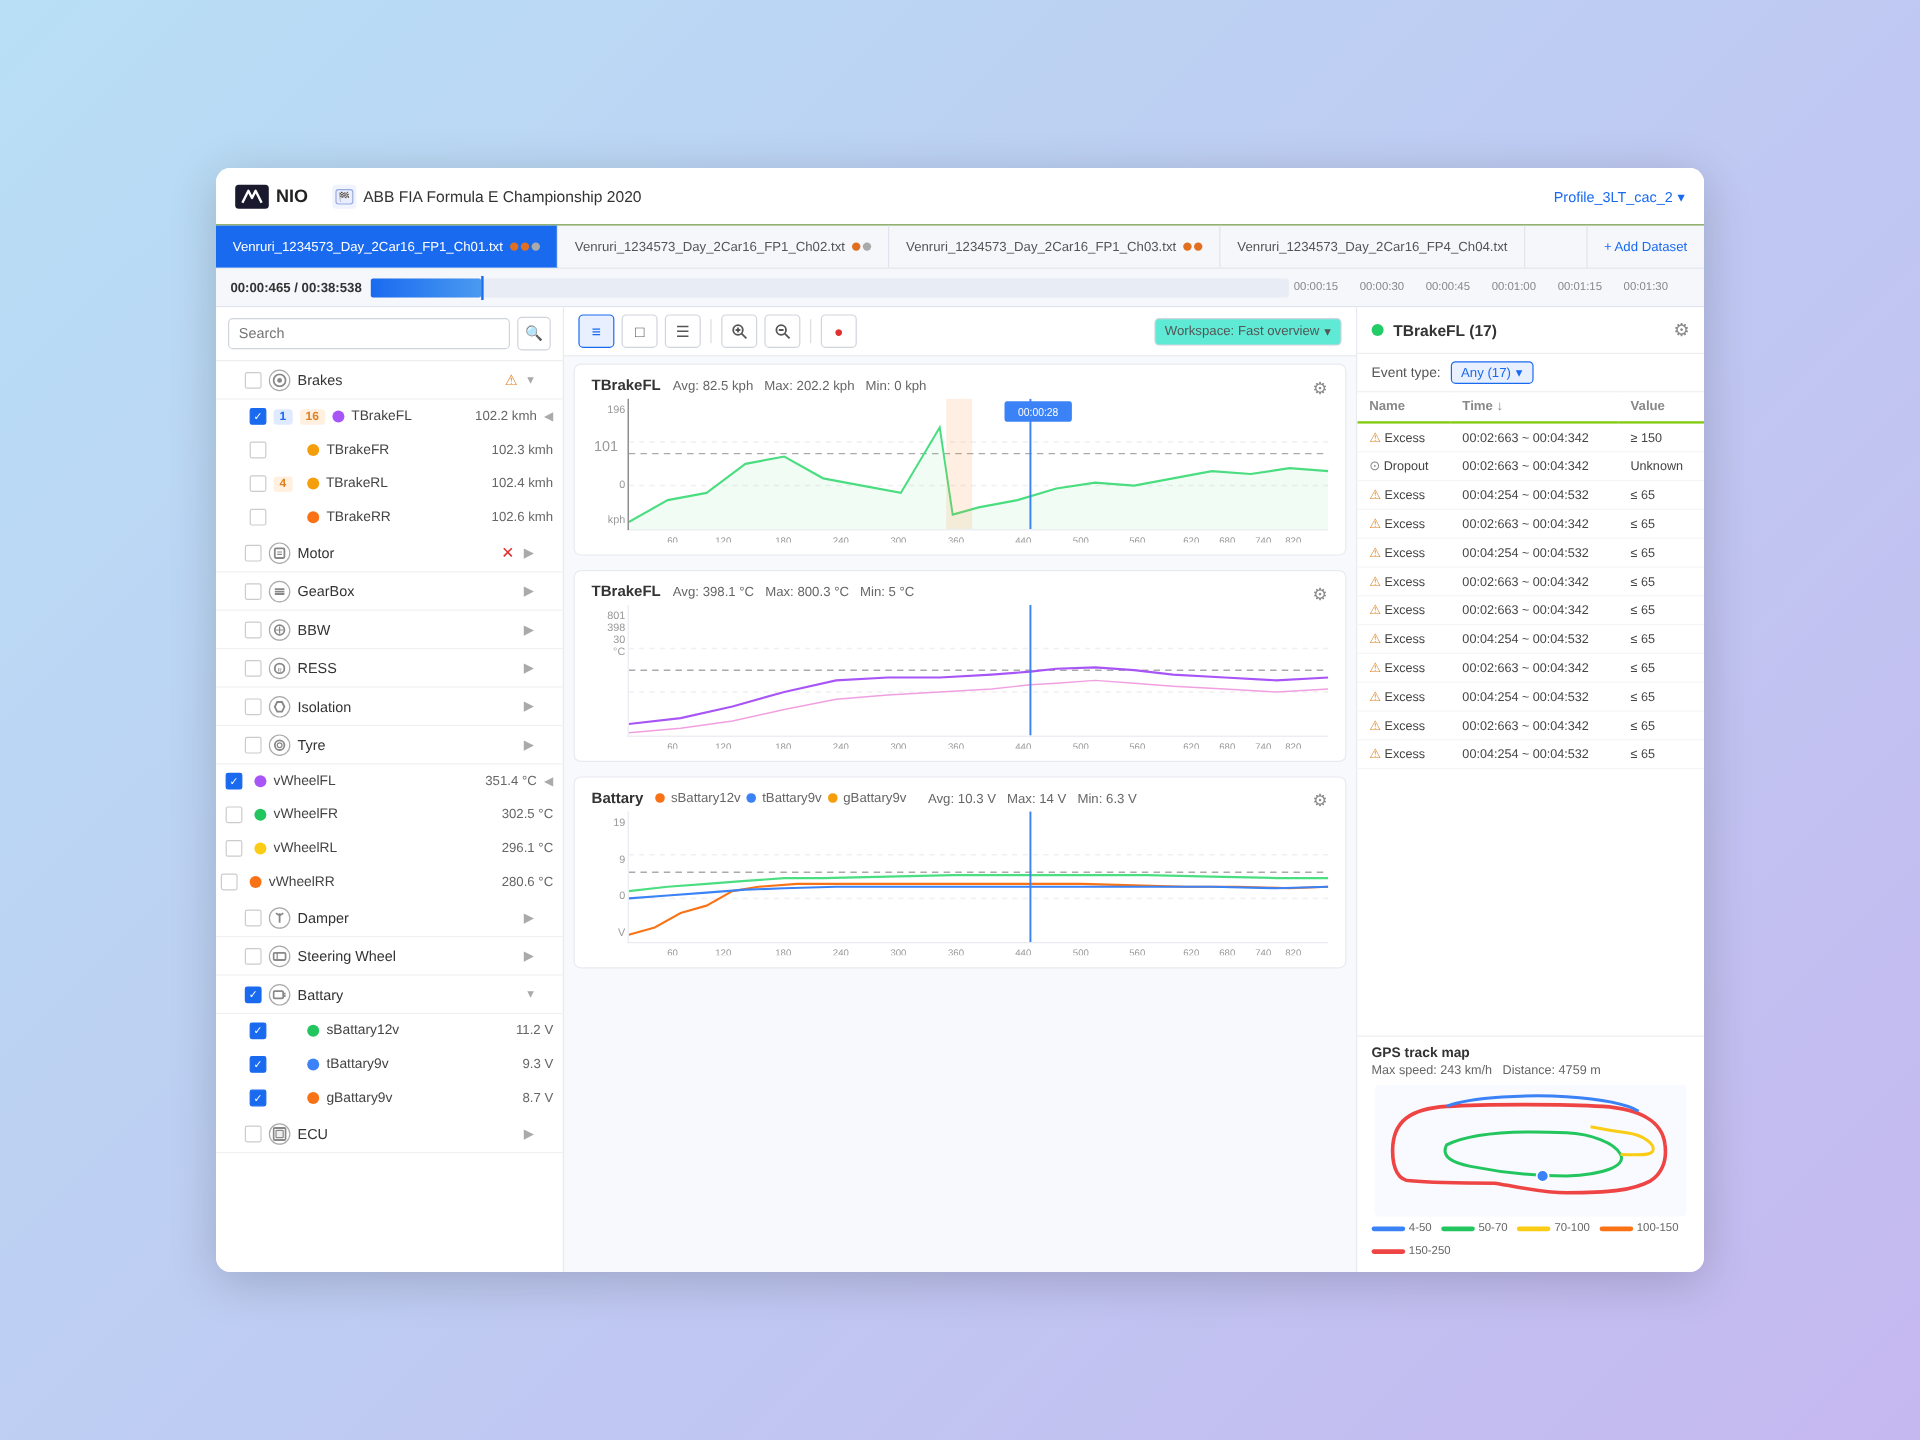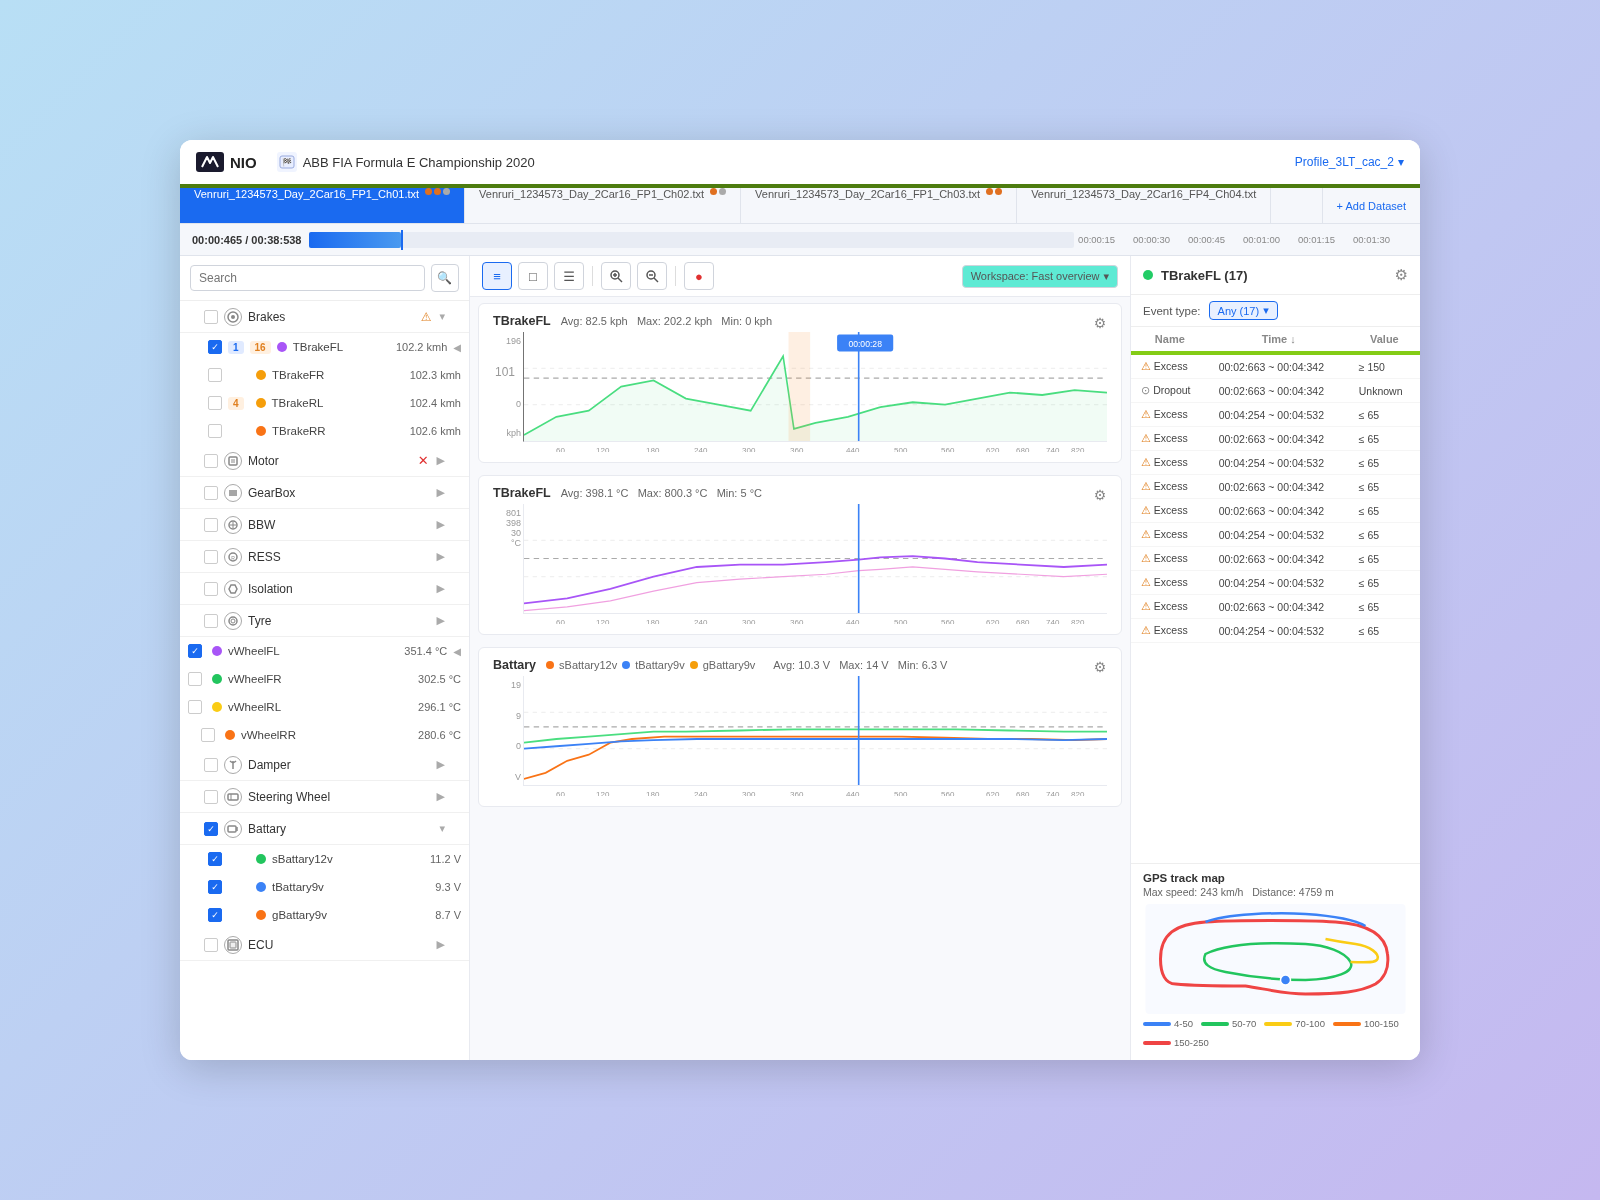--- a/index.html
+++ b/index.html
@@ -19,21 +19,21 @@
       border-radius: 12px;
       box-shadow: 0 8px 40px rgba(0,0,0,0.18);
       display: flex;
       flex-direction: column;
       overflow: hidden;
     }
     
     .app-header {
       height: 48px;
       background: #fff;
-      border-bottom: 4px solid #4d7c0f;
+      border-bottom: 1px solid #4d7c0f;
       display: flex;
       align-items: center;
       padding: 16px 16px;
       gap: 12px;
     }
     .nio-logo {
       display: flex; align-items: center; gap: 6px;
       font-weight: 700; font-size: 15px; color: #222;
     }
     .nio-icon {
@@ -58,21 +58,21 @@
     }
     
     .dataset-tabs {
       height: 36px;
       background: #f5f7fb;
       border-bottom: 1px solid #e0e4ec;
       display: flex; align-items: stretch;
     }
     .dataset-tab {
       padding: 0 14px;
-      display: flex; gap: 6px;
+      display: flex; align-items: center; gap: 6px;
       font-size: 11px; color: #555; border-right: 1px solid #e0e4ec;
       cursor: pointer; white-space: nowrap;
     }
     .dataset-tab.active { background: #1a6af0; color: #fff; }
     .dataset-tab .tab-dots { display: flex; gap: 2px; }
     .dot { width: 7px; height: 7px; border-radius: 50%; }
     .add-dataset-btn {
       margin-left: auto; display: flex; align-items: center; gap: 4px;
       padding: 0 14px; font-size: 11px; color: #1a6af0; cursor: pointer;
       border-left: 1px solid #e0e4ec; background: none; border-top: none; border-bottom: none; border-right: none;
@@ -202,21 +202,21 @@
     .panel-gear { font-size: 15px; color: #888; cursor: pointer; }
     .event-type-row { padding: 6px 12px; border-bottom: 1px solid #eee; display: flex; align-items: center; gap: 8px; }
     .event-type-label { font-size: 11.5px; color: #555; }
     .event-type-select {
       border: 1px solid #1a6af0; border-radius: 4px; padding: 2px 8px;
       font-size: 11px; color: #1a6af0; background: #e8f0ff; cursor: pointer;
       display: flex; align-items: center; gap: 4px;
     }
     .events-table { overflow-y: auto; flex: 1; }
     .events-table table { width: 100%; border-collapse: collapse; }
-    .events-table th { font-size: 11px; color: #888; font-weight: 600; padding: 6px 10px; text-align: center; border-bottom: 4px solid #84cc16; position: sticky; top: 0; background: #fff; }
+    .events-table th { font-size: 11px; color: #888; font-weight: 600; padding: 6px 10px; text-align: left; border-bottom: 2px solid #84cc16; position: sticky; top: 0; background: #fff; }
     .events-table td { font-size: 10.5px; color: #444; padding: 5px 10px; border-bottom: 1px solid #f5f5f5; }
     .event-icon-warn { color: #e08020; font-size: 11px; }
     .event-icon-drop { color: #888; font-size: 11px; }
     .time-sort { cursor: pointer; color: #1a6af0; }
     
     .gps-section { padding: 8px 12px; border-top: 1px solid #eee; }
     .gps-title { font-size: 11.5px; font-weight: 600; color: #333; margin-bottom: 2px; }
     .gps-stats { font-size: 10.5px; color: #666; margin-bottom: 6px; }
     .gps-map { width: 100%; height: 110px; position: relative; }
     .gps-legend { display: flex; gap: 8px; flex-wrap: wrap; padding: 4px 0; }
@@ -446,21 +446,21 @@
           <div class="item-dot" style="background:#22c55e;margin-left:4px;"></div>
           <span class="item-label">vWheelFR</span>
           <span class="item-value">302.5 °C</span>
         </div>
         <div class="tree-item" style="padding-left:8px;">
           <div class="tree-checkbox"></div>
           <div class="item-dot" style="background:#facc15;margin-left:4px;"></div>
           <span class="item-label">vWheelRL</span>
           <span class="item-value">296.1 °C</span>
         </div>
-        <div class="tree-item" style="padding-left:21px;">
+        <div class="tree-item" style="padding-left:4px;">
           <div class="tree-checkbox"></div>
           <div class="item-dot" style="background:#f97316;margin-left:4px;"></div>
           <span class="item-label">vWheelRR</span>
           <span class="item-value">280.6 °C</span>
         </div>
 
         <div class="tree-group-header">
           <div class="tree-checkbox"></div>
           <div class="group-icon">
             <svg width="12" height="12" viewBox="0 0 12 12">

